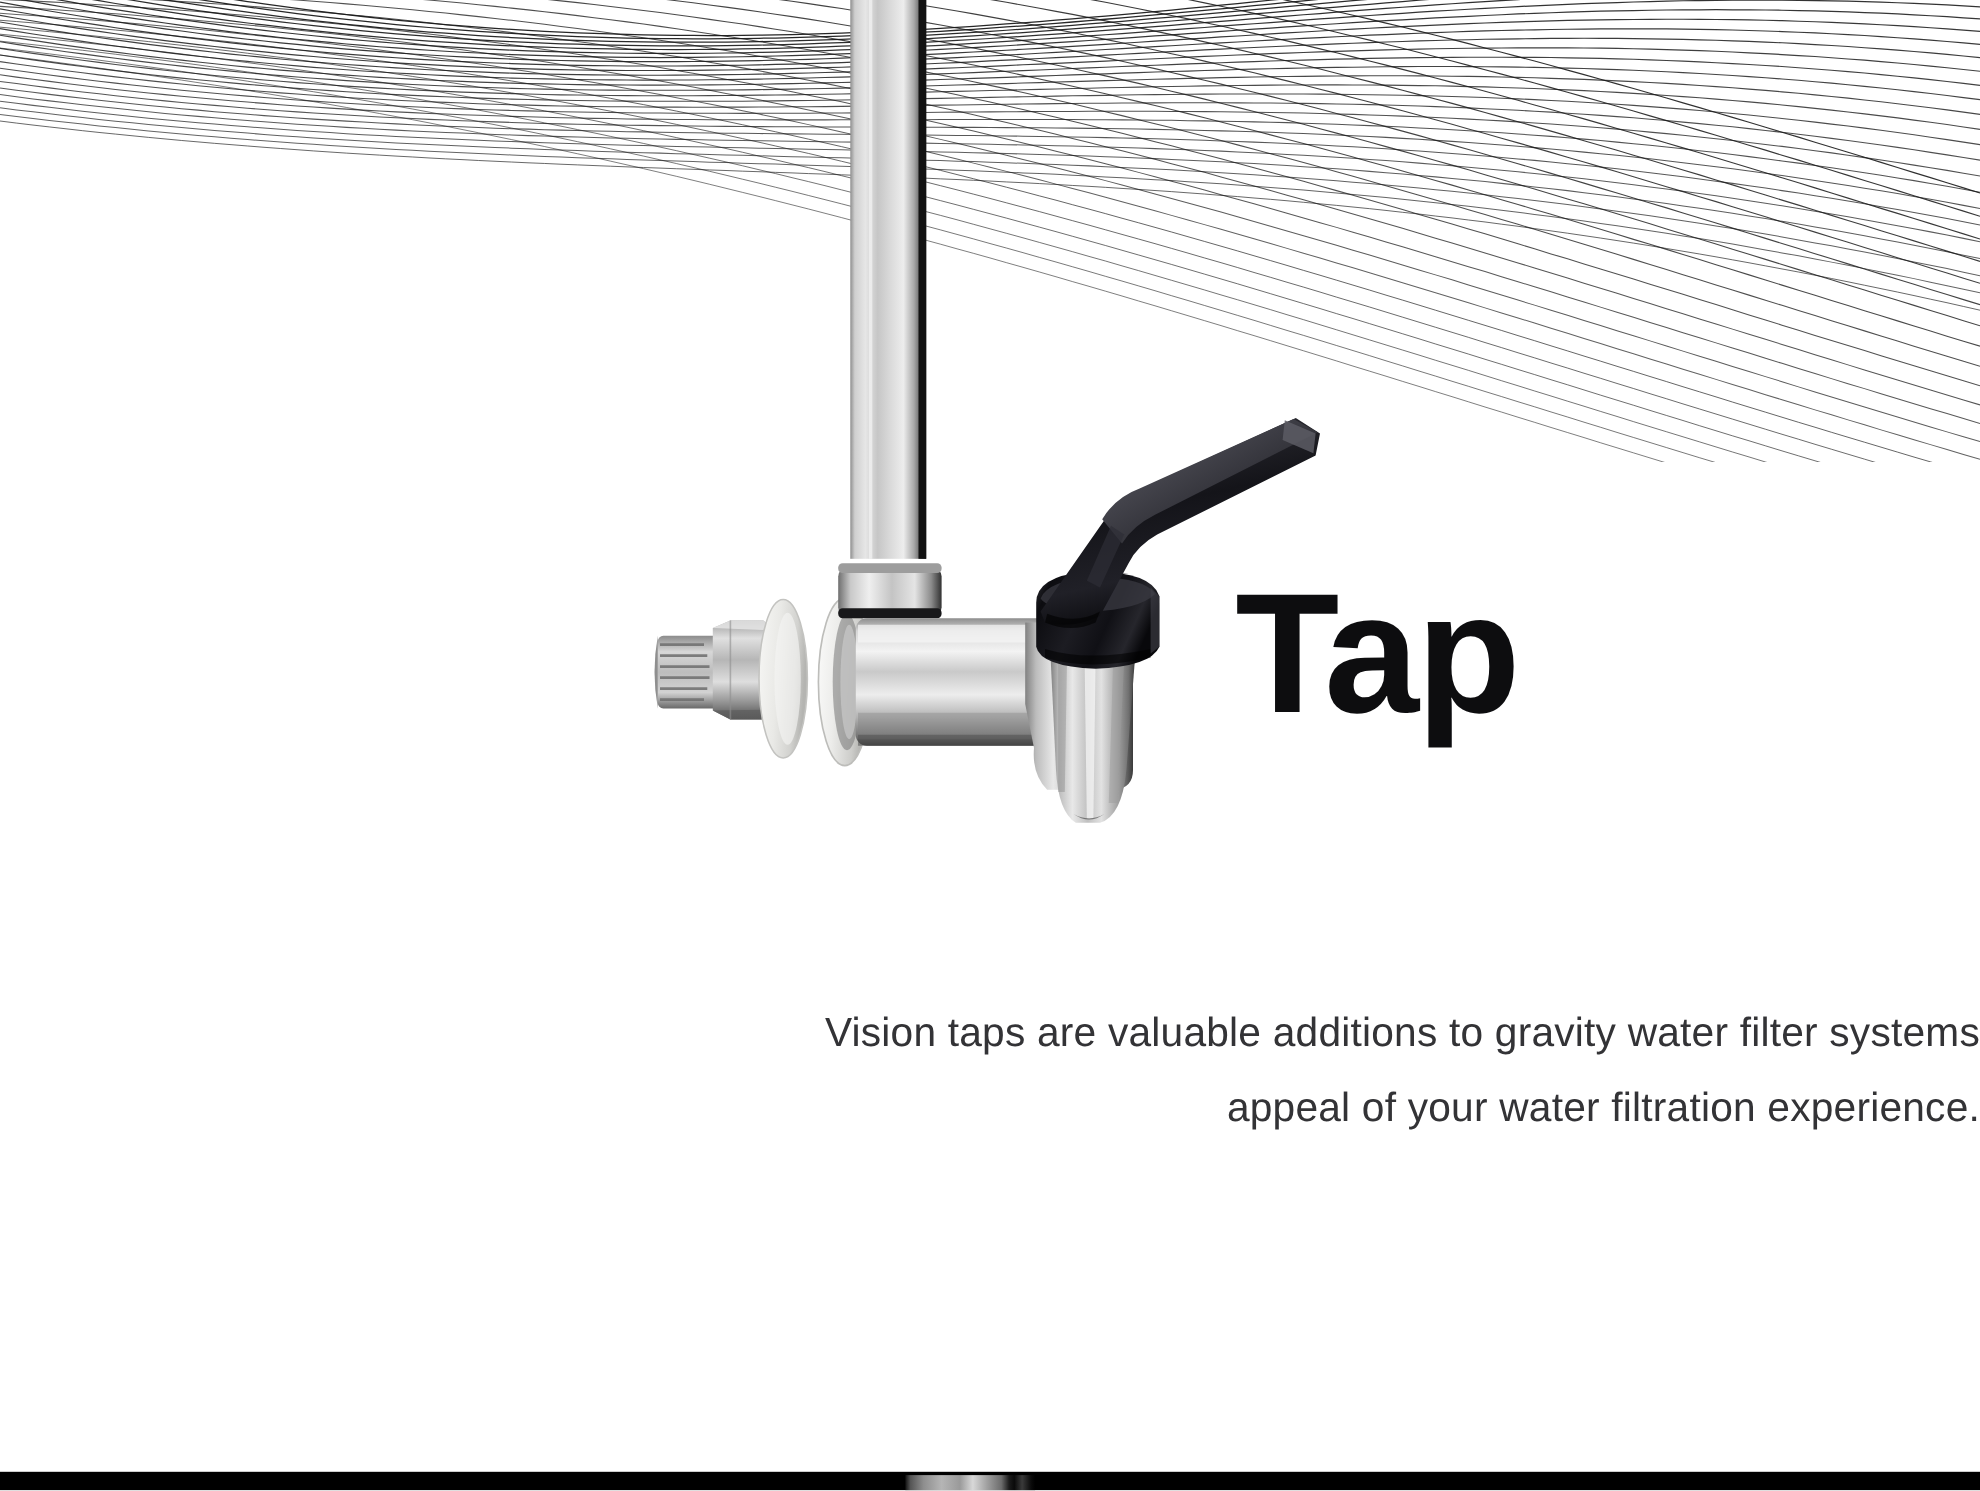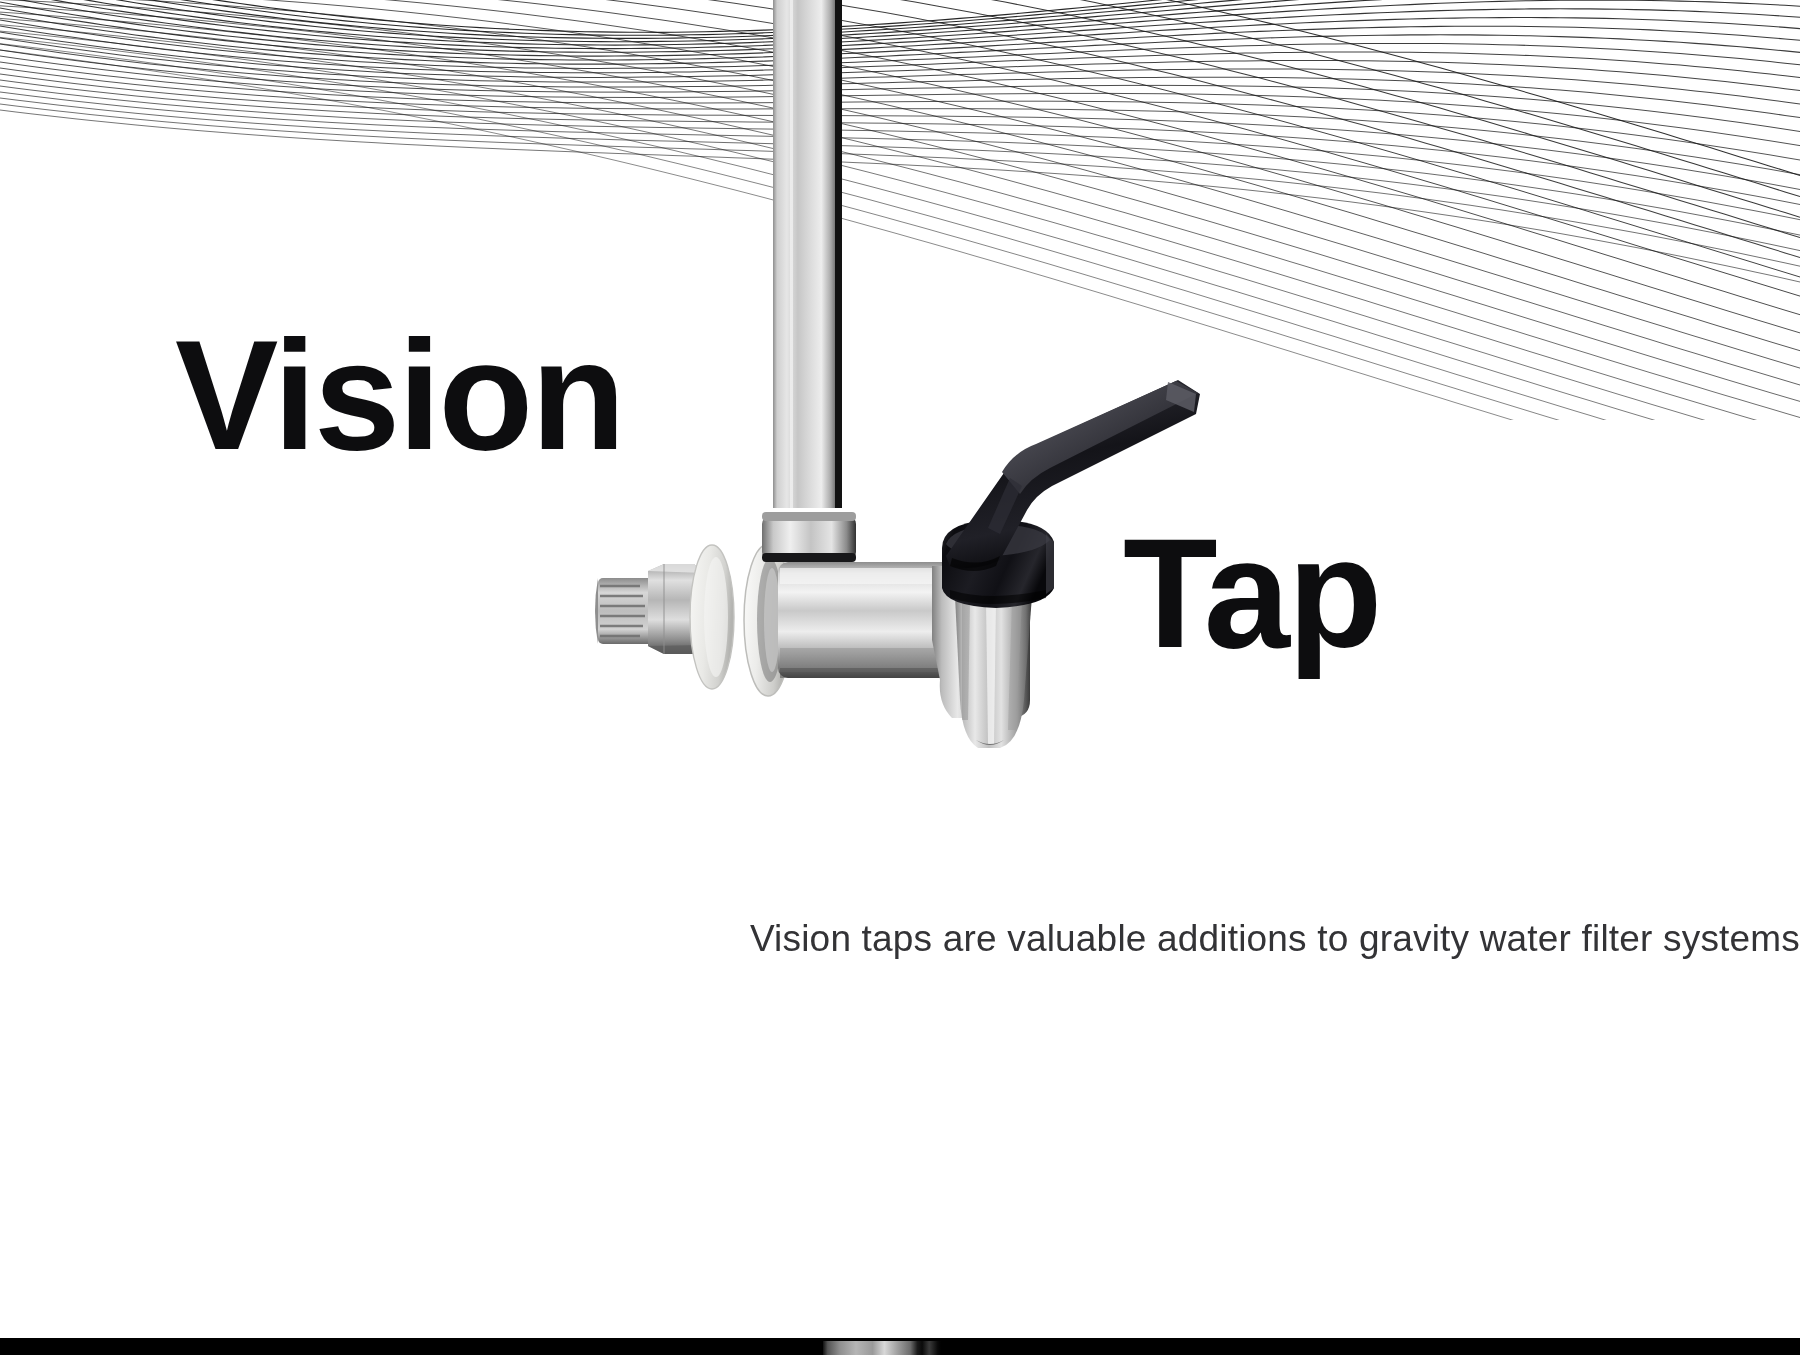--- a/index.html
+++ b/index.html
@@ -156,21 +156,20 @@
         <path d="M0.0 12.1 L15.0 13.1 L30.0 14.2 L45.0 15.3 L60.0 16.4 L75.0 17.5 L90.0 18.7 L105.0 20.0 L120.0 21.2 L135.0 22.5 L150.0 23.9 L165.0 25.3 L180.0 26.7 L195.0 28.2 L210.0 29.7 L225.0 31.3 L240.0 32.9 L255.0 34.5 L270.0 36.2 L285.0 38.0 L300.0 39.8 L315.0 41.6 L330.0 43.5 L345.0 45.4 L360.0 47.4 L375.0 49.4 L390.0 51.5 L405.0 53.6 L420.0 55.8 L435.0 58.0 L450.0 60.3 L465.0 62.7 L480.0 65.0 L495.0 67.5 L510.0 70.0 L525.0 72.5 L540.0 75.1 L555.0 77.7 L570.0 80.4 L585.0 83.1 L600.0 85.9 L615.0 88.8 L630.0 91.7 L645.0 94.6 L660.0 97.6 L675.0 100.6 L690.0 103.7 L705.0 106.9 L720.0 110.1 L735.0 113.3 L750.0 116.6 L765.0 119.9 L780.0 123.3 L795.0 126.7 L810.0 130.2 L825.0 133.7 L840.0 137.3 L855.0 140.9 L870.0 144.6 L885.0 148.3 L900.0 152.0 L915.0 155.8 L930.0 159.6 L945.0 163.5 L960.0 167.4 L975.0 171.3 L990.0 175.3 L1005.0 179.3 L1020.0 183.4 L1035.0 187.5 L1050.0 191.6 L1065.0 195.8 L1080.0 200.0 L1095.0 204.2 L1110.0 208.5 L1125.0 212.7 L1140.0 217.1 L1155.0 221.4 L1170.0 225.8 L1185.0 230.2 L1200.0 234.6 L1215.0 239.0 L1230.0 243.5 L1245.0 248.0 L1260.0 252.5 L1275.0 257.0 L1290.0 261.6 L1305.0 266.1 L1320.0 270.7 L1335.0 275.3 L1350.0 279.9 L1365.0 284.5 L1380.0 289.1 L1395.0 293.7 L1410.0 298.4 L1425.0 303.0 L1440.0 307.7 L1455.0 312.3 L1470.0 317.0 L1485.0 321.6 L1500.0 326.3 L1515.0 330.9 L1530.0 335.6 L1545.0 340.2 L1560.0 344.9 L1575.0 349.5 L1590.0 354.1 L1605.0 358.8 L1620.0 363.4 L1635.0 368.0 L1650.0 372.6 L1665.0 377.1 L1680.0 381.7 L1695.0 386.2 L1710.0 390.8 L1725.0 395.3 L1740.0 399.7 L1755.0 404.2 L1770.0 408.6 L1785.0 413.1 L1800.0 417.5" stroke="#1a1a1a" stroke-width="0.91" opacity="0.69" fill="none"></path>
         <path d="M0.0 18.4 L15.0 19.6 L30.0 20.8 L45.0 22.0 L60.0 23.3 L75.0 24.6 L90.0 25.9 L105.0 27.3 L120.0 28.7 L135.0 30.2 L150.0 31.7 L165.0 33.2 L180.0 34.8 L195.0 36.5 L210.0 38.1 L225.0 39.8 L240.0 41.6 L255.0 43.4 L270.0 45.2 L285.0 47.1 L300.0 49.1 L315.0 51.1 L330.0 53.1 L345.0 55.2 L360.0 57.3 L375.0 59.5 L390.0 61.7 L405.0 64.0 L420.0 66.3 L435.0 68.7 L450.0 71.1 L465.0 73.6 L480.0 76.1 L495.0 78.7 L510.0 81.3 L525.0 83.9 L540.0 86.7 L555.0 89.4 L570.0 92.3 L585.0 95.1 L600.0 98.0 L615.0 101.0 L630.0 104.0 L645.0 107.1 L660.0 110.2 L675.0 113.4 L690.0 116.6 L705.0 119.8 L720.0 123.1 L735.0 126.5 L750.0 129.9 L765.0 133.3 L780.0 136.8 L795.0 140.4 L810.0 143.9 L825.0 147.6 L840.0 151.2 L855.0 154.9 L870.0 158.7 L885.0 162.5 L900.0 166.3 L915.0 170.2 L930.0 174.1 L945.0 178.1 L960.0 182.0 L975.0 186.1 L990.0 190.1 L1005.0 194.2 L1020.0 198.4 L1035.0 202.5 L1050.0 206.7 L1065.0 210.9 L1080.0 215.2 L1095.0 219.5 L1110.0 223.8 L1125.0 228.1 L1140.0 232.5 L1155.0 236.9 L1170.0 241.3 L1185.0 245.8 L1200.0 250.2 L1215.0 254.7 L1230.0 259.2 L1245.0 263.7 L1260.0 268.3 L1275.0 272.8 L1290.0 277.4 L1305.0 282.0 L1320.0 286.6 L1335.0 291.2 L1350.0 295.8 L1365.0 300.4 L1380.0 305.1 L1395.0 309.7 L1410.0 314.4 L1425.0 319.0 L1440.0 323.7 L1455.0 328.3 L1470.0 333.0 L1485.0 337.6 L1500.0 342.3 L1515.0 346.9 L1530.0 351.6 L1545.0 356.2 L1560.0 360.8 L1575.0 365.5 L1590.0 370.1 L1605.0 374.7 L1620.0 379.3 L1635.0 383.9 L1650.0 388.4 L1665.0 393.0 L1680.0 397.5 L1695.0 402.0 L1710.0 406.5 L1725.0 411.0 L1740.0 415.5 L1755.0 419.9 L1770.0 424.3 L1785.0 428.7 L1800.0 433.0" stroke="#1a1a1a" stroke-width="0.90" opacity="0.68" fill="none"></path>
         <path d="M0.0 24.7 L15.0 26.0 L30.0 27.4 L45.0 28.8 L60.0 30.2 L75.0 31.6 L90.0 33.1 L105.0 34.7 L120.0 36.2 L135.0 37.8 L150.0 39.5 L165.0 41.2 L180.0 42.9 L195.0 44.7 L210.0 46.5 L225.0 48.4 L240.0 50.3 L255.0 52.2 L270.0 54.2 L285.0 56.3 L300.0 58.3 L315.0 60.5 L330.0 62.7 L345.0 64.9 L360.0 67.2 L375.0 69.5 L390.0 71.8 L405.0 74.3 L420.0 76.7 L435.0 79.2 L450.0 81.8 L465.0 84.4 L480.0 87.0 L495.0 89.8 L510.0 92.5 L525.0 95.3 L540.0 98.2 L555.0 101.1 L570.0 104.0 L585.0 107.0 L600.0 110.0 L615.0 113.1 L630.0 116.3 L645.0 119.5 L660.0 122.7 L675.0 126.0 L690.0 129.3 L705.0 132.7 L720.0 136.1 L735.0 139.5 L750.0 143.0 L765.0 146.6 L780.0 150.2 L795.0 153.8 L810.0 157.5 L825.0 161.2 L840.0 165.0 L855.0 168.8 L870.0 172.6 L885.0 176.5 L900.0 180.4 L915.0 184.4 L930.0 188.4 L945.0 192.4 L960.0 196.5 L975.0 200.6 L990.0 204.7 L1005.0 208.9 L1020.0 213.1 L1035.0 217.3 L1050.0 221.5 L1065.0 225.8 L1080.0 230.1 L1095.0 234.5 L1110.0 238.8 L1125.0 243.2 L1140.0 247.7 L1155.0 252.1 L1170.0 256.6 L1185.0 261.0 L1200.0 265.5 L1215.0 270.1 L1230.0 274.6 L1245.0 279.1 L1260.0 283.7 L1275.0 288.3 L1290.0 292.9 L1305.0 297.5 L1320.0 302.1 L1335.0 306.7 L1350.0 311.4 L1365.0 316.0 L1380.0 320.7 L1395.0 325.3 L1410.0 330.0 L1425.0 334.6 L1440.0 339.3 L1455.0 343.9 L1470.0 348.6 L1485.0 353.2 L1500.0 357.9 L1515.0 362.5 L1530.0 367.2 L1545.0 371.8 L1560.0 376.4 L1575.0 381.0 L1590.0 385.6 L1605.0 390.2 L1620.0 394.8 L1635.0 399.3 L1650.0 403.9 L1665.0 408.4 L1680.0 412.9 L1695.0 417.4 L1710.0 421.9 L1725.0 426.3 L1740.0 430.7 L1755.0 435.1 L1770.0 439.5 L1785.0 443.9 L1800.0 448.2" stroke="#1a1a1a" stroke-width="0.89" opacity="0.66" fill="none"></path>
         <path d="M0.0 31.1 L15.0 32.5 L30.0 34.0 L45.0 35.5 L60.0 37.1 L75.0 38.7 L90.0 40.3 L105.0 42.0 L120.0 43.7 L135.0 45.5 L150.0 47.3 L165.0 49.1 L180.0 51.0 L195.0 52.9 L210.0 54.9 L225.0 56.9 L240.0 58.9 L255.0 61.0 L270.0 63.2 L285.0 65.4 L300.0 67.6 L315.0 69.9 L330.0 72.2 L345.0 74.5 L360.0 77.0 L375.0 79.4 L390.0 81.9 L405.0 84.5 L420.0 87.1 L435.0 89.7 L450.0 92.4 L465.0 95.1 L480.0 97.9 L495.0 100.8 L510.0 103.7 L525.0 106.6 L540.0 109.6 L555.0 112.6 L570.0 115.6 L585.0 118.8 L600.0 121.9 L615.0 125.1 L630.0 128.4 L645.0 131.7 L660.0 135.0 L675.0 138.4 L690.0 141.9 L705.0 145.3 L720.0 148.9 L735.0 152.4 L750.0 156.0 L765.0 159.7 L780.0 163.4 L795.0 167.1 L810.0 170.9 L825.0 174.7 L840.0 178.5 L855.0 182.4 L870.0 186.3 L885.0 190.3 L900.0 194.3 L915.0 198.3 L930.0 202.4 L945.0 206.5 L960.0 210.6 L975.0 214.8 L990.0 219.0 L1005.0 223.2 L1020.0 227.5 L1035.0 231.8 L1050.0 236.1 L1065.0 240.4 L1080.0 244.8 L1095.0 249.2 L1110.0 253.6 L1125.0 258.0 L1140.0 262.5 L1155.0 267.0 L1170.0 271.5 L1185.0 276.0 L1200.0 280.5 L1215.0 285.1 L1230.0 289.6 L1245.0 294.2 L1260.0 298.8 L1275.0 303.4 L1290.0 308.0 L1305.0 312.7 L1320.0 317.3 L1335.0 321.9 L1350.0 326.6 L1365.0 331.2 L1380.0 335.9 L1395.0 340.5 L1410.0 345.2 L1425.0 349.8 L1440.0 354.5 L1455.0 359.2 L1470.0 363.8 L1485.0 368.4 L1500.0 373.1 L1515.0 377.7 L1530.0 382.3 L1545.0 387.0 L1560.0 391.6 L1575.0 396.2 L1590.0 400.7 L1605.0 405.3 L1620.0 409.9 L1635.0 414.4 L1650.0 418.9 L1665.0 423.4 L1680.0 427.9 L1695.0 432.3 L1710.0 436.8 L1725.0 441.2 L1740.0 445.6 L1755.0 450.0 L1770.0 454.3 L1785.0 458.6 L1800.0 462.9" stroke="#1a1a1a" stroke-width="0.88" opacity="0.65" fill="none"></path>
         <path d="M0.0 37.4 L15.0 39.0 L30.0 40.6 L45.0 42.3 L60.0 44.0 L75.0 45.7 L90.0 47.5 L105.0 49.3 L120.0 51.2 L135.0 53.1 L150.0 55.0 L165.0 57.0 L180.0 59.0 L195.0 61.1 L210.0 63.2 L225.0 65.4 L240.0 67.6 L255.0 69.8 L270.0 72.1 L285.0 74.4 L300.0 76.8 L315.0 79.2 L330.0 81.6 L345.0 84.1 L360.0 86.7 L375.0 89.3 L390.0 91.9 L405.0 94.6 L420.0 97.3 L435.0 100.1 L450.0 102.9 L465.0 105.8 L480.0 108.7 L495.0 111.7 L510.0 114.7 L525.0 117.8 L540.0 120.8 L555.0 124.0 L570.0 127.2 L585.0 130.4 L600.0 133.7 L615.0 137.0 L630.0 140.4 L645.0 143.8 L660.0 147.2 L675.0 150.7 L690.0 154.3 L705.0 157.8 L720.0 161.5 L735.0 165.1 L750.0 168.8 L765.0 172.6 L780.0 176.4 L795.0 180.2 L810.0 184.0 L825.0 187.9 L840.0 191.9 L855.0 195.8 L870.0 199.8 L885.0 203.9 L900.0 208.0 L915.0 212.1 L930.0 216.2 L945.0 220.4 L960.0 224.6 L975.0 228.8 L990.0 233.1 L1005.0 237.3 L1020.0 241.7 L1035.0 246.0 L1050.0 250.4 L1065.0 254.8 L1080.0 259.2 L1095.0 263.6 L1110.0 268.1 L1125.0 272.5 L1140.0 277.0 L1155.0 281.5 L1170.0 286.1 L1185.0 290.6 L1200.0 295.2 L1215.0 299.8 L1230.0 304.4 L1245.0 309.0 L1260.0 313.6 L1275.0 318.2 L1290.0 322.8 L1305.0 327.5 L1320.0 332.1 L1335.0 336.7 L1350.0 341.4 L1365.0 346.1 L1380.0 350.7 L1395.0 355.4 L1410.0 360.0 L1425.0 364.7 L1440.0 369.3 L1455.0 374.0 L1470.0 378.6 L1485.0 383.3 L1500.0 387.9 L1515.0 392.5 L1530.0 397.1 L1545.0 401.7 L1560.0 406.3 L1575.0 410.9 L1590.0 415.4 L1605.0 420.0 L1620.0 424.5 L1635.0 429.0 L1650.0 433.5 L1665.0 438.0 L1680.0 442.4 L1695.0 446.9 L1710.0 451.3 L1725.0 455.7 L1740.0 460.0 L1755.0 464.4 L1770.0 468.7 L1785.0 473.0 L1800.0 477.2" stroke="#1a1a1a" stroke-width="0.87" opacity="0.63" fill="none"></path>
         <path d="M0.0 43.7 L15.0 45.4 L30.0 47.2 L45.0 49.0 L60.0 50.9 L75.0 52.8 L90.0 54.7 L105.0 56.7 L120.0 58.7 L135.0 60.7 L150.0 62.8 L165.0 64.9 L180.0 67.1 L195.0 69.3 L210.0 71.5 L225.0 73.8 L240.0 76.2 L255.0 78.5 L270.0 81.0 L285.0 83.4 L300.0 85.9 L315.0 88.5 L330.0 91.1 L345.0 93.7 L360.0 96.4 L375.0 99.1 L390.0 101.9 L405.0 104.7 L420.0 107.5 L435.0 110.5 L450.0 113.4 L465.0 116.4 L480.0 119.4 L495.0 122.5 L510.0 125.6 L525.0 128.8 L540.0 132.0 L555.0 135.3 L570.0 138.6 L585.0 141.9 L600.0 145.3 L615.0 148.7 L630.0 152.2 L645.0 155.7 L660.0 159.3 L675.0 162.9 L690.0 166.5 L705.0 170.2 L720.0 173.9 L735.0 177.7 L750.0 181.5 L765.0 185.3 L780.0 189.2 L795.0 193.1 L810.0 197.0 L825.0 201.0 L840.0 205.0 L855.0 209.0 L870.0 213.1 L885.0 217.2 L900.0 221.4 L915.0 225.5 L930.0 229.7 L945.0 234.0 L960.0 238.2 L975.0 242.5 L990.0 246.8 L1005.0 251.2 L1020.0 255.5 L1035.0 259.9 L1050.0 264.3 L1065.0 268.8 L1080.0 273.2 L1095.0 277.7 L1110.0 282.2 L1125.0 286.7 L1140.0 291.2 L1155.0 295.8 L1170.0 300.4 L1185.0 304.9 L1200.0 309.5 L1215.0 314.1 L1230.0 318.7 L1245.0 323.3 L1260.0 328.0 L1275.0 332.6 L1290.0 337.3 L1305.0 341.9 L1320.0 346.6 L1335.0 351.2 L1350.0 355.9 L1365.0 360.5 L1380.0 365.2 L1395.0 369.8 L1410.0 374.5 L1425.0 379.1 L1440.0 383.8 L1455.0 388.4 L1470.0 393.1 L1485.0 397.7 L1500.0 402.3 L1515.0 406.9 L1530.0 411.5 L1545.0 416.1 L1560.0 420.6 L1575.0 425.2 L1590.0 429.7 L1605.0 434.3 L1620.0 438.8 L1635.0 443.2 L1650.0 447.7 L1665.0 452.2 L1680.0 456.6 L1695.0 461.0 L1710.0 465.4 L1725.0 469.7 L1740.0 474.0 L1755.0 478.3 L1770.0 482.6 L1785.0 486.9 L1800.0 491.1" stroke="#1a1a1a" stroke-width="0.86" opacity="0.62" fill="none"></path>
         <path d="M0.0 50.0 L15.0 51.9 L30.0 53.8 L45.0 55.8 L60.0 57.8 L75.0 59.8 L90.0 61.9 L105.0 64.0 L120.0 66.1 L135.0 68.3 L150.0 70.5 L165.0 72.8 L180.0 75.1 L195.0 77.4 L210.0 79.8 L225.0 82.2 L240.0 84.7 L255.0 87.2 L270.0 89.8 L285.0 92.4 L300.0 95.0 L315.0 97.7 L330.0 100.4 L345.0 103.2 L360.0 106.0 L375.0 108.8 L390.0 111.7 L405.0 114.7 L420.0 117.7 L435.0 120.7 L450.0 123.8 L465.0 126.9 L480.0 130.0 L495.0 133.2 L510.0 136.5 L525.0 139.8 L540.0 143.1 L555.0 146.5 L570.0 149.9 L585.0 153.3 L600.0 156.8 L615.0 160.3 L630.0 163.9 L645.0 167.5 L660.0 171.2 L675.0 174.9 L690.0 178.6 L705.0 182.4 L720.0 186.2 L735.0 190.0 L750.0 193.9 L765.0 197.8 L780.0 201.8 L795.0 205.7 L810.0 209.8 L825.0 213.8 L840.0 217.9 L855.0 222.0 L870.0 226.2 L885.0 230.3 L900.0 234.5 L915.0 238.8 L930.0 243.0 L945.0 247.3 L960.0 251.6 L975.0 256.0 L990.0 260.3 L1005.0 264.7 L1020.0 269.1 L1035.0 273.6 L1050.0 278.0 L1065.0 282.5 L1080.0 287.0 L1095.0 291.5 L1110.0 296.0 L1125.0 300.6 L1140.0 305.1 L1155.0 309.7 L1170.0 314.3 L1185.0 318.9 L1200.0 323.5 L1215.0 328.1 L1230.0 332.8 L1245.0 337.4 L1260.0 342.0 L1275.0 346.7 L1290.0 351.3 L1305.0 356.0 L1320.0 360.6 L1335.0 365.3 L1350.0 370.0 L1365.0 374.6 L1380.0 379.3 L1395.0 383.9 L1410.0 388.6 L1425.0 393.2 L1440.0 397.8 L1455.0 402.5 L1470.0 407.1 L1485.0 411.7 L1500.0 416.3 L1515.0 420.9 L1530.0 425.5 L1545.0 430.0 L1560.0 434.6 L1575.0 439.1 L1590.0 443.6 L1605.0 448.1 L1620.0 452.6 L1635.0 457.1 L1650.0 461.5 L1665.0 465.9 L1680.0 470.3 L1695.0 474.7 L1710.0 479.0 L1725.0 483.3 L1740.0 487.6 L1755.0 491.9 L1770.0 496.1 L1785.0 500.4 L1800.0 504.5" stroke="#1a1a1a" stroke-width="0.85" opacity="0.60" fill="none"></path>
       </g>
   </svg>
 
-  <div class="headline" id="headline-vision">Vision</div>
 
   <div class="headline" id="headline-tap">Tap</div>
 
   <svg id="product-photo" viewBox="0 0 1800 800" preserveAspectRatio="none">
     <defs>
 
       <linearGradient id="gPipe" x1="0" y1="0" x2="1" y2="0">
         <stop offset="0.00" stop-color="#8e8e8e"></stop>
         <stop offset="0.06" stop-color="#cfcfcf"></stop>
         <stop offset="0.20" stop-color="#e6e6e6"></stop>
@@ -378,18 +377,19 @@
                Z" fill="url(#gLever)"></path>
       <path d="M1002 472 Q1014 452 1036 444 L1176 381 L1198 393 L1050 468 Q1030 478 1020 494 Z" fill="url(#gLeverTop)"></path>
       <path d="M1168 382 L1196 394 L1194 412 L1166 400 Z" fill="#5c5c64" opacity="0.85"></path>
       <path d="M952 558 Q978 568 1000 556 L996 566 Q974 576 950 566 Z" fill="#000" opacity="0.6"></path>
       <path d="M1010 478 L1022 486 L1000 534 L988 528 Z" fill="#2e2e36" opacity="0.7"></path>
     </g>
   </svg>
 
   <div id="description">
     <span class="desc-line">Vision taps are valuable additions to gravity water filter systems</span>
+    <span class="desc-line">appeal of your water filtration experience.</span>
   </div>
 
   <div id="footer-bar"></div>
   <div id="footer-tap-sliver"></div>
 
 </div>
 
 </body></html>

